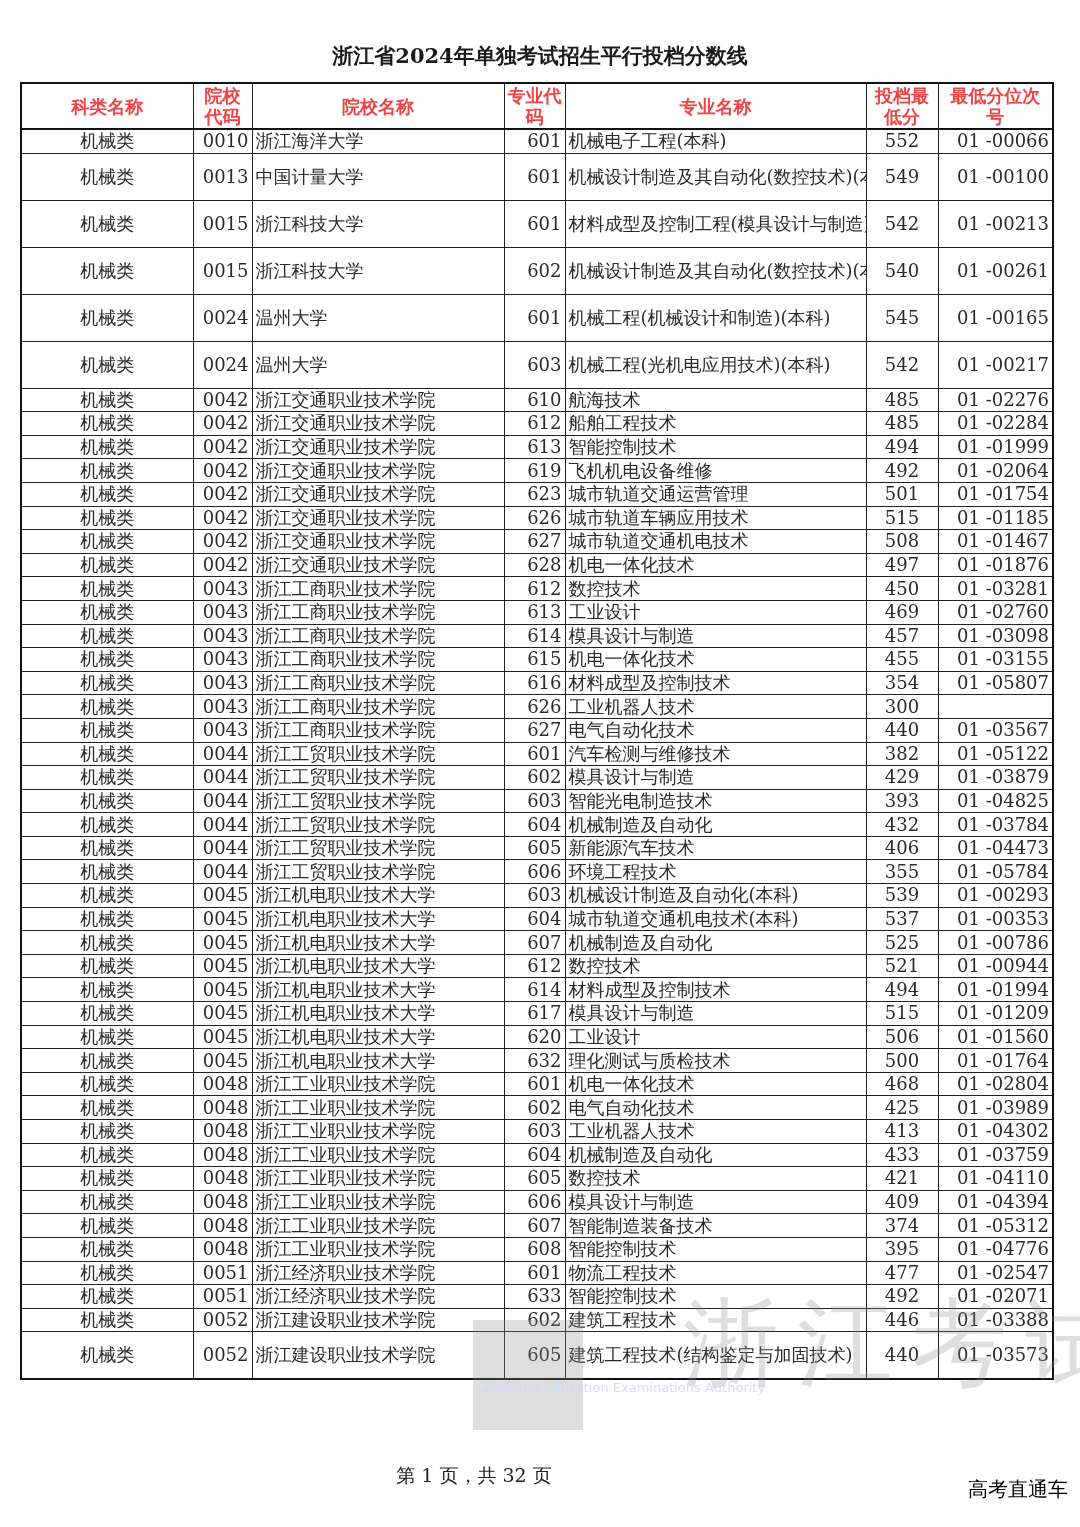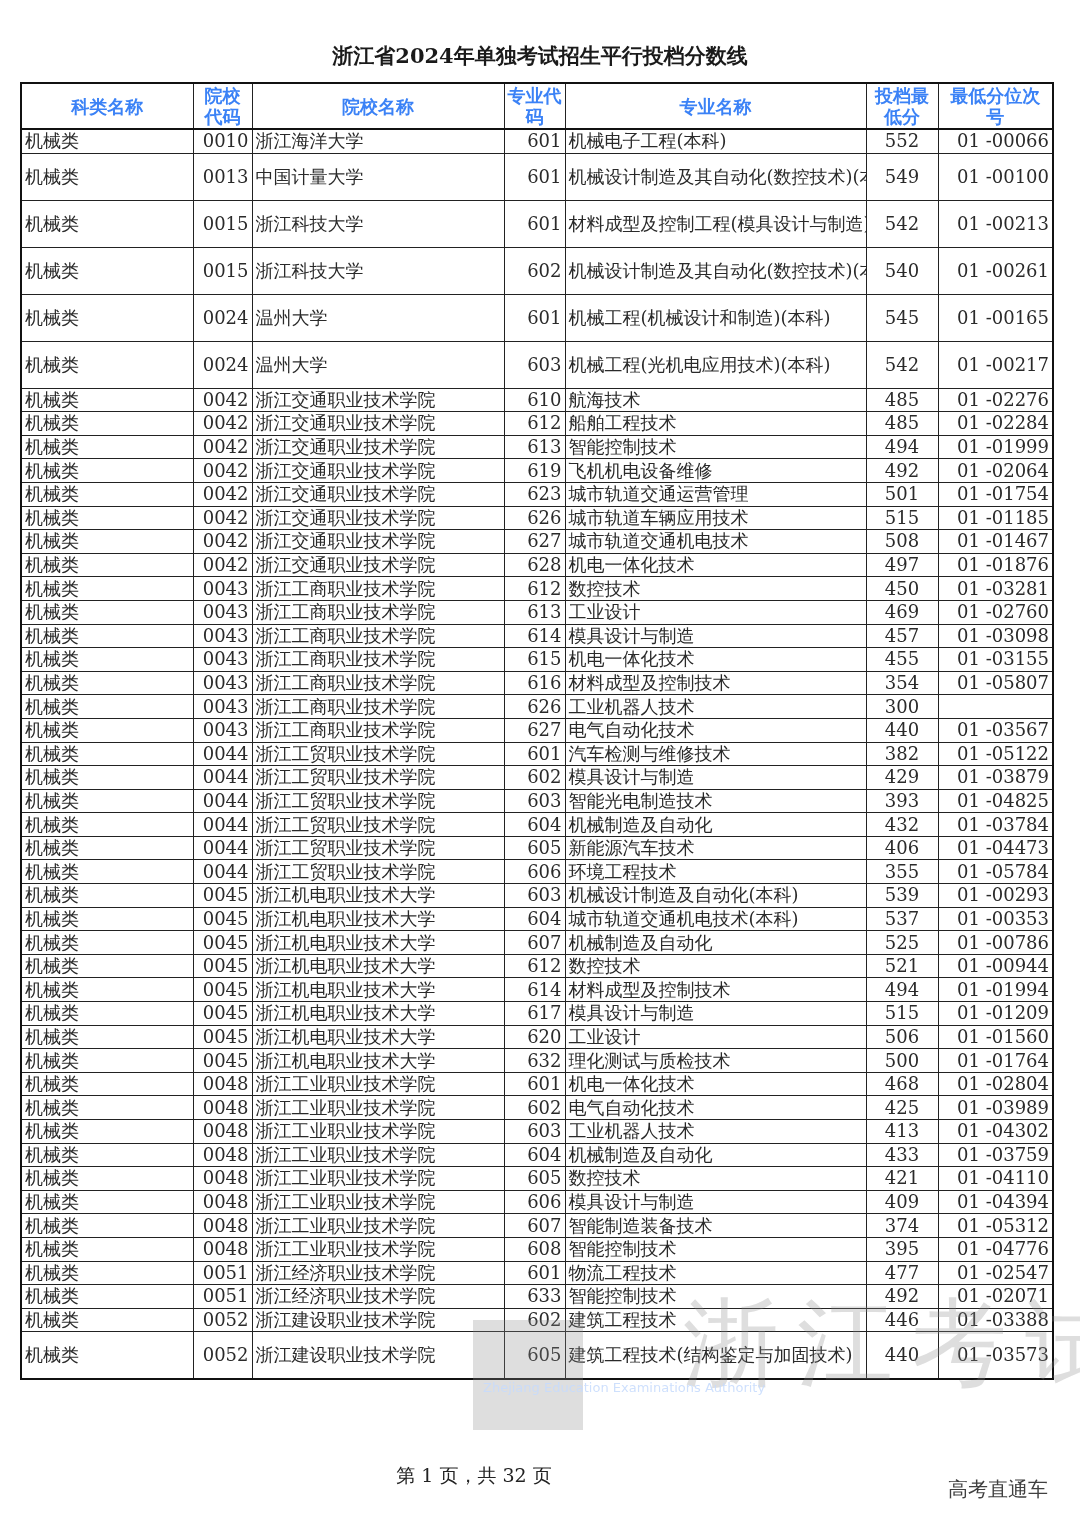--- a/index.html
+++ b/index.html
@@ -5,42 +5,42 @@
   html, body { margin: 0; padding: 0; background: #ffffff; }
   body { width: 1080px; height: 1527px; position: relative; overflow: hidden;
          font-family: "DejaVu Serif", "Liberation Serif", serif; color: #1a1a1a; }
   .title { position: absolute; top: 42px; left: 0; width: 1080px; text-align: center;
            font-size: 21px; font-weight: bold; letter-spacing: 0px; }
   table.scores { position: absolute; top: 82px; left: 20px; width: 1032px;
                  border-collapse: collapse; table-layout: fixed; border: 2px solid #111; }
   table.scores th, table.scores td { border: 1.5px solid #222; padding: 0 3px; overflow: hidden;
                  white-space: nowrap; font-size: 18px; line-height: 22px; color: #2a2a2a; }
   table.scores th { font-weight: bold; text-align: center; height: 44px; line-height: 21px;
-                    white-space: normal; font-size: 18px; color: #3b82f6; }
+                    white-space: normal; font-size: 18px; color: #ef4444; }
   table.scores tr.head { border-bottom: 2px solid #111; }
   table.scores td { height: 22.6px; }
   table.scores tr.tall td { height: 46px; }
-  td.c-cat { }
+  td.c-cat { text-align: center; }
   td.c-code { text-align: right; }
   td.c-school { text-align: left; }
   td.c-mcode { text-align: right; padding-right: 14px; }
   td.c-major { text-align: left; white-space: normal; }
   td.c-score { text-align: center; }
   td.c-rank { text-align: right; padding-right: 4px; }
   .watermark { position: absolute; left: 473px; top: 1270px; width: 560px; height: 170px;
                pointer-events: none; opacity: 0.28; padding-left: 40px; }
   .wm-box { position: absolute; left: 0; top: 50px; width: 110px; height: 110px;
             background: #8a8a8a; }
   .wm-text { position: absolute; left: 210px; top: 10px; font-size: 96px; color: #8a8a8a;
              font-family: "DejaVu Sans", sans-serif; letter-spacing: 18px; white-space: nowrap; }
   .wm-small { position: absolute; left: 10px; top: 110px; font-size: 13px; color: #3b82f6;
               font-family: "DejaVu Sans", sans-serif; white-space: nowrap; opacity: .9; }
   .footer-page { position: absolute; top: 1463px; left: 0; width: 948px; text-align: center;
                  font-size: 19px; color: #222; }
-  .footer-brand { position: absolute; top: 1476px; right: 32px; font-size: 20px; color: #404040;
+  .footer-brand { position: absolute; top: 1476px; right: 12px; font-size: 20px; color: #000000;
                   font-family: "DejaVu Sans", sans-serif; }
 </style>
 </head>
 <body>
 
 <div class="title">浙江省2024年单独考试招生平行投档分数线</div>
 
 <table class="scores">
   <colgroup>
     <col style="width:172px">

